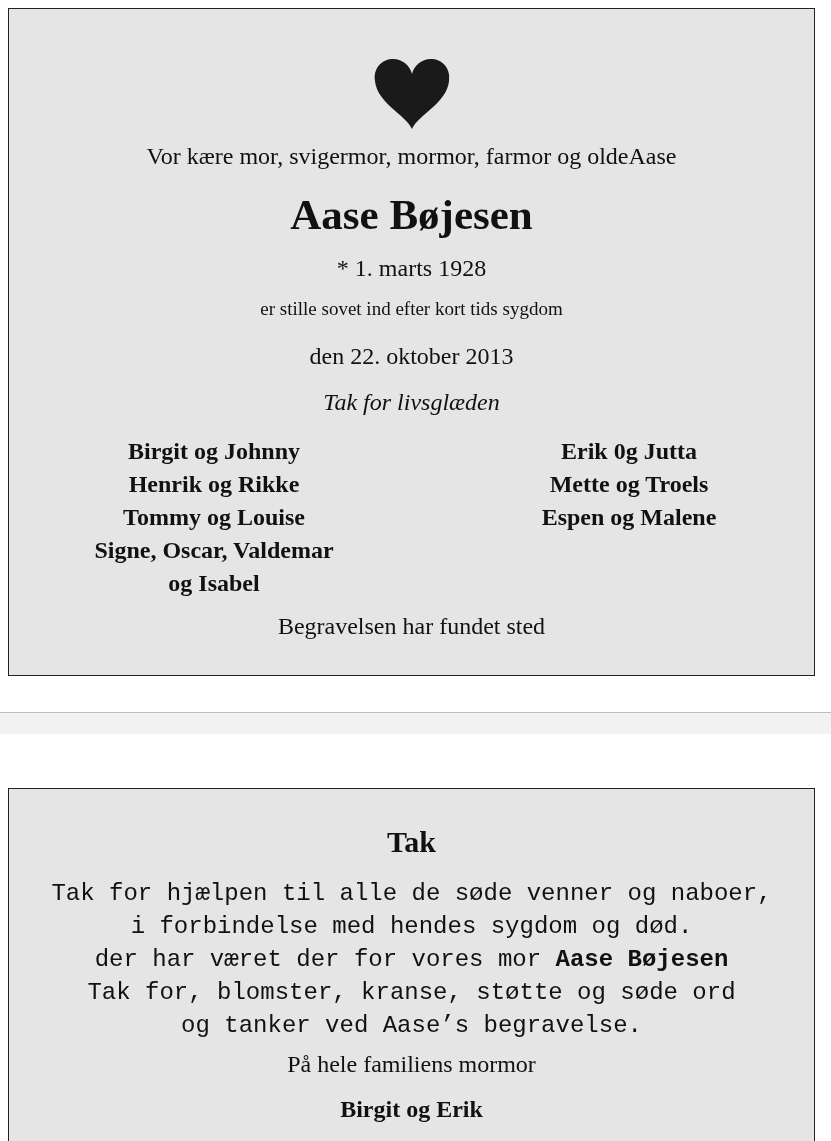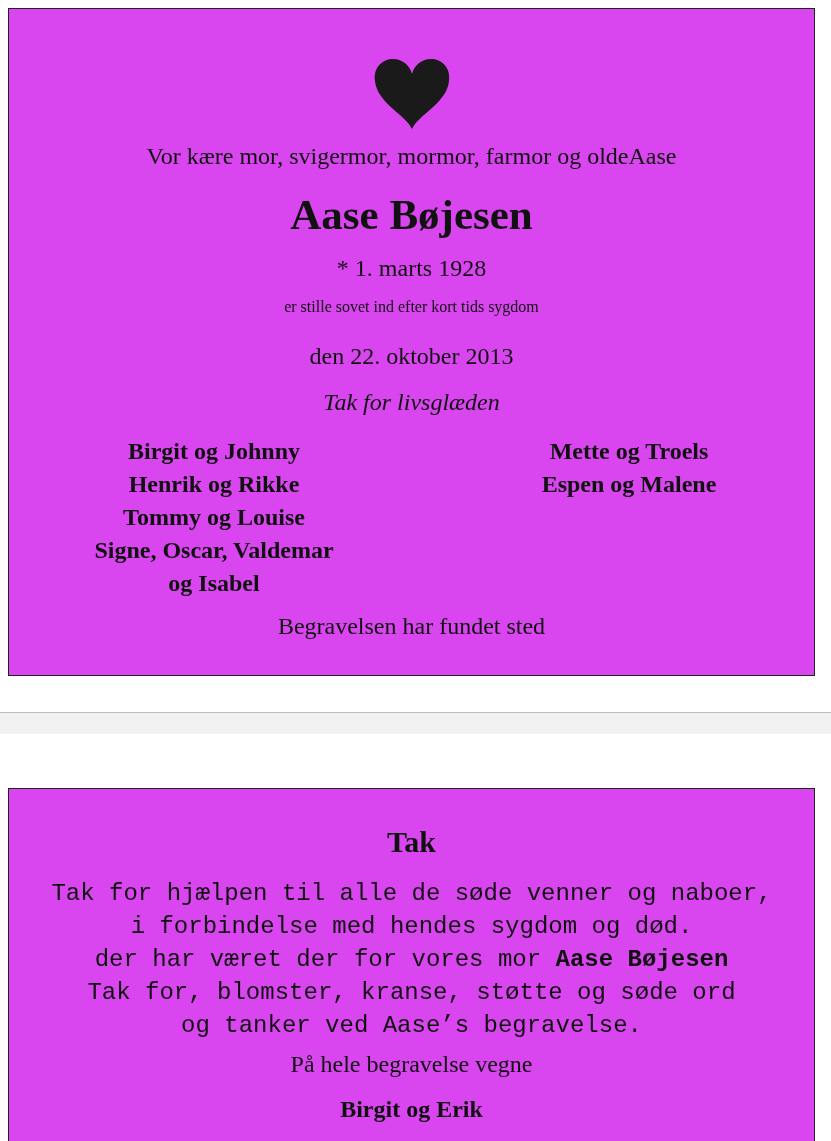--- a/index.html
+++ b/index.html
@@ -2,31 +2,31 @@
 <html><head>
   <meta charset="utf-8">
   <style>
     html, body { margin: 0; padding: 0; background: #ffffff; }
     body {
       width: 831px; height: 1141px; position: relative; overflow: hidden;
       font-family: "Liberation Serif", "DejaVu Serif", serif; color: #111;
     }
     .box {
       position: absolute; left: 8px; width: 807px;
-      border: 1.5px solid #222; box-sizing: border-box; background: #d946ef;
+      border: 1.5px solid #222; box-sizing: border-box; background: #e5e5e5;
       text-align: center;
     }
     #box1 { top: 8px; height: 668px; }
     #box2 { top: 788px; height: 484px; }
     .heart { position: absolute; left: 50%; top: 50px; transform: translateX(-50%); width: 78px; height: 70px; }
     .line { position: absolute; left: 0; right: 0; text-align: center; white-space: nowrap; }
     .intro { top: 134px; font-size: 24px; }
     .name { top: 181px; font-size: 43px; font-weight: bold; }
     .born { top: 246px; font-size: 24px; }
-    .status { top: 289px; font-size: 16px; }
+    .status { top: 289px; font-size: 19px; }
     .date { top: 334px; font-size: 24px; }
     .motto { top: 380px; font-size: 24px; font-style: italic; }
     .col {
       position: absolute; top: 426px; font-size: 24px; font-weight: bold;
       line-height: 33px; text-align: center;
     }
     .col-left { left: 30px; width: 350px; }
     .col-right { left: 455px; width: 330px; }
     .col div { white-space: nowrap; }
     .funeral { top: 604px; font-size: 24px; }
@@ -60,33 +60,34 @@
   <div class="line motto">Tak for livsglæden</div>
 
   <div class="col col-left">
     <div>Birgit og Johnny</div>
     <div>Henrik og Rikke</div>
     <div>Tommy og Louise</div>
     <div>Signe, Oscar, Valdemar</div>
     <div>og Isabel</div>
   </div>
   <div class="col col-right">
+    <div>Erik 0g Jutta</div>
     <div>Mette og Troels</div>
     <div>Espen og Malene</div>
   </div>
 
   <div class="line funeral">Begravelsen har fundet sted</div>
 </div>
 
 <div class="separator"></div>
 
 <div class="box" id="box2">
   <div class="line tak-title">Tak</div>
   <div class="tak-body">
     <div>Tak for hjælpen til alle de søde venner og naboer,</div>
     <div>i forbindelse med hendes sygdom og død.</div>
     <div><span>der har været der for vores mor </span><b>Aase Bøjesen</b></div>
     <div>Tak for, blomster, kranse, støtte og søde ord</div>
     <div>og tanker ved Aase’s begravelse.</div>
   </div>
-  <div class="line tak-sign">På hele begravelse vegne</div>
+  <div class="line tak-sign">På hele familiens mormor</div>
   <div class="line tak-names">Birgit og Erik</div>
 </div>
 
 </body></html>

